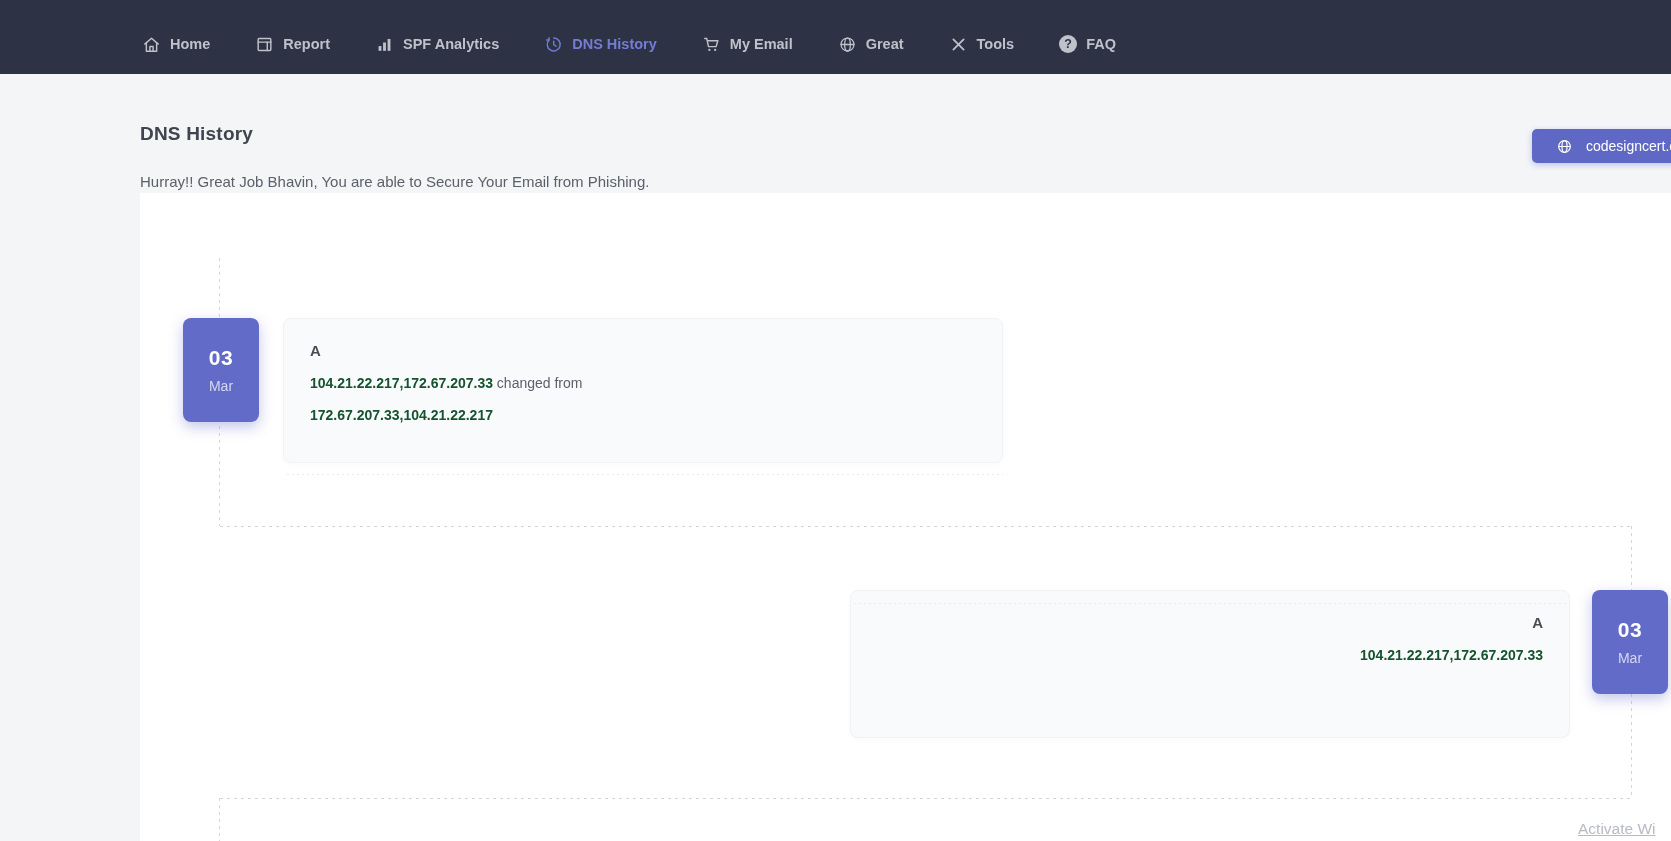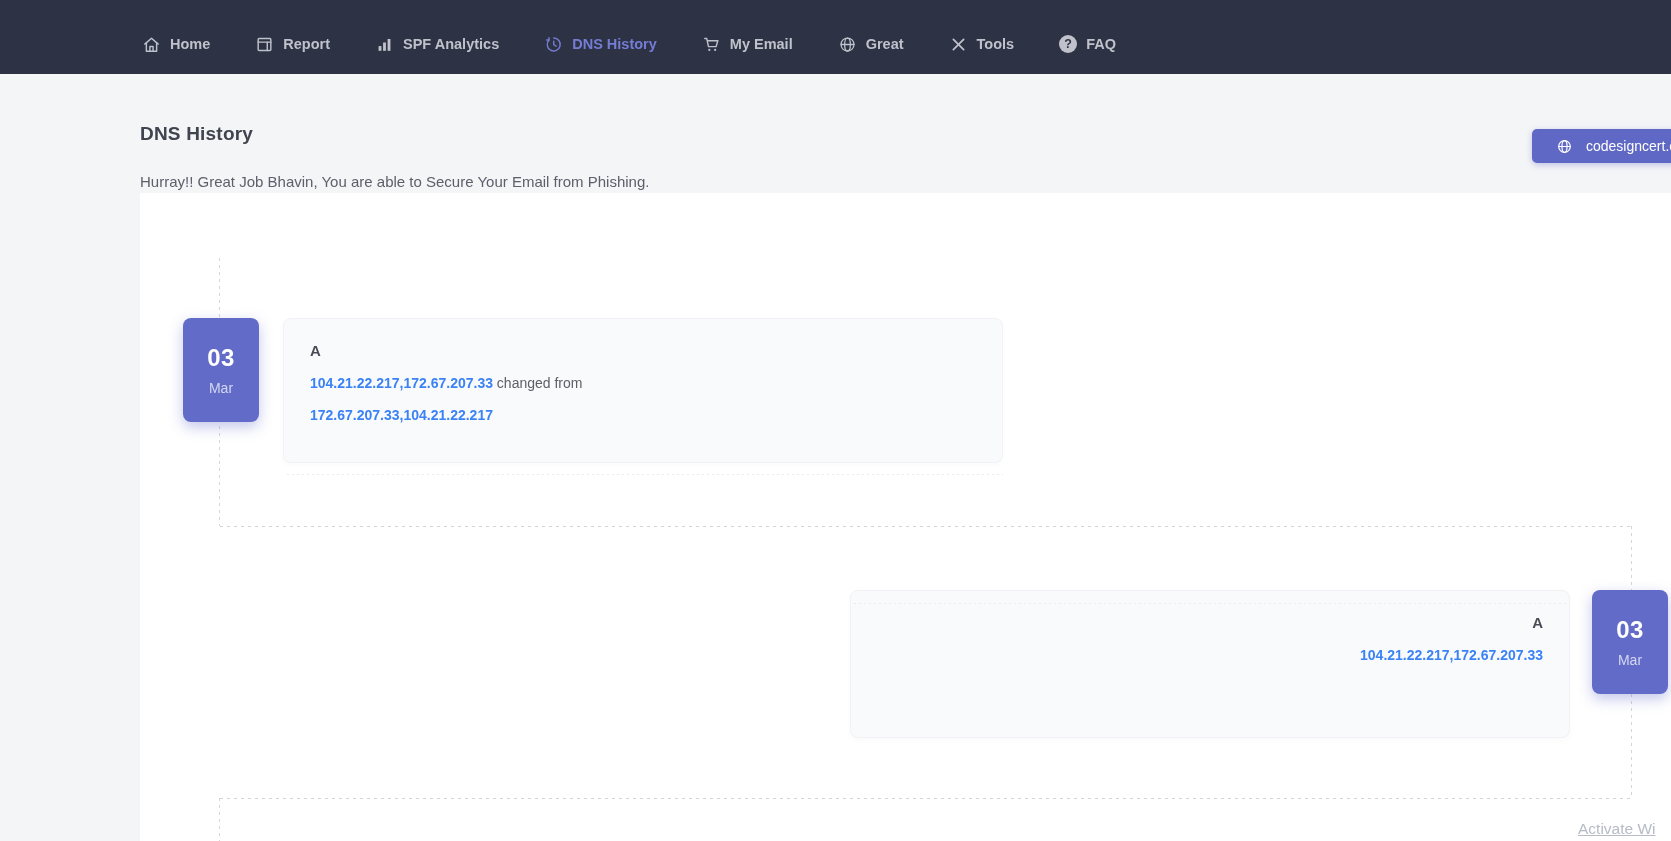--- a/index.html
+++ b/index.html
@@ -69,35 +69,35 @@
     background-image:repeating-linear-gradient(90deg,#eaebef 0 2px,transparent 2px 5px);
   }
   .dotline.one{left:147px;top:281px;width:716px;}
   .dotline.two{left:714px;top:410px;width:712px;}
   
   .date-badge{
     position:absolute;width:76px;height:104px;background:#626bc8;
     border-radius:8px;box-shadow:0 5px 14px rgba(98,107,200,.38);
     display:flex;flex-direction:column;align-items:center;justify-content:center;gap:8px;
   }
-  .date-badge .day{color:#ffffff;font-size:24px;font-weight:bold;letter-spacing:.5px;text-align:right;}
+  .date-badge .day{color:#ffffff;font-size:21px;font-weight:bold;letter-spacing:.5px;text-align:right;}
   .date-badge .month{color:rgba(255,255,255,.72);font-size:14px;}
   .date-badge.first {left:43px;  top:125px;}
   .date-badge.second{left:1452px;top:397px;}
   
   .record-card{
     position:absolute;width:720px;background:#f9fafb;
     border:1px solid #f1f2f5;border-radius:8px;box-sizing:border-box;
     padding:23px 26px;box-shadow:0 2px 5px rgba(80,90,120,.03);
   }
   .record-card.first {left:143px;top:125px;height:145px;}
   .record-card.second{left:710px;top:397px;height:148px;text-align:right;}
   .record-type{font-size:15px;font-weight:bold;color:#494d56;}
   .record-line{font-size:14px;color:#5d6069;margin-top:16px;}
-  .record-line .ip{font-weight:bold;color:#3b82f6;}
+  .record-line .ip{font-weight:bold;color:#14532d;}
   
   .watermark{
     position:absolute;left:1578px;top:820px;
     font-size:15.5px;color:#b7bbc6;white-space:nowrap;text-decoration:underline;
   }
 </style>
 </head>
 <body>
 
 <nav class="navbar">

